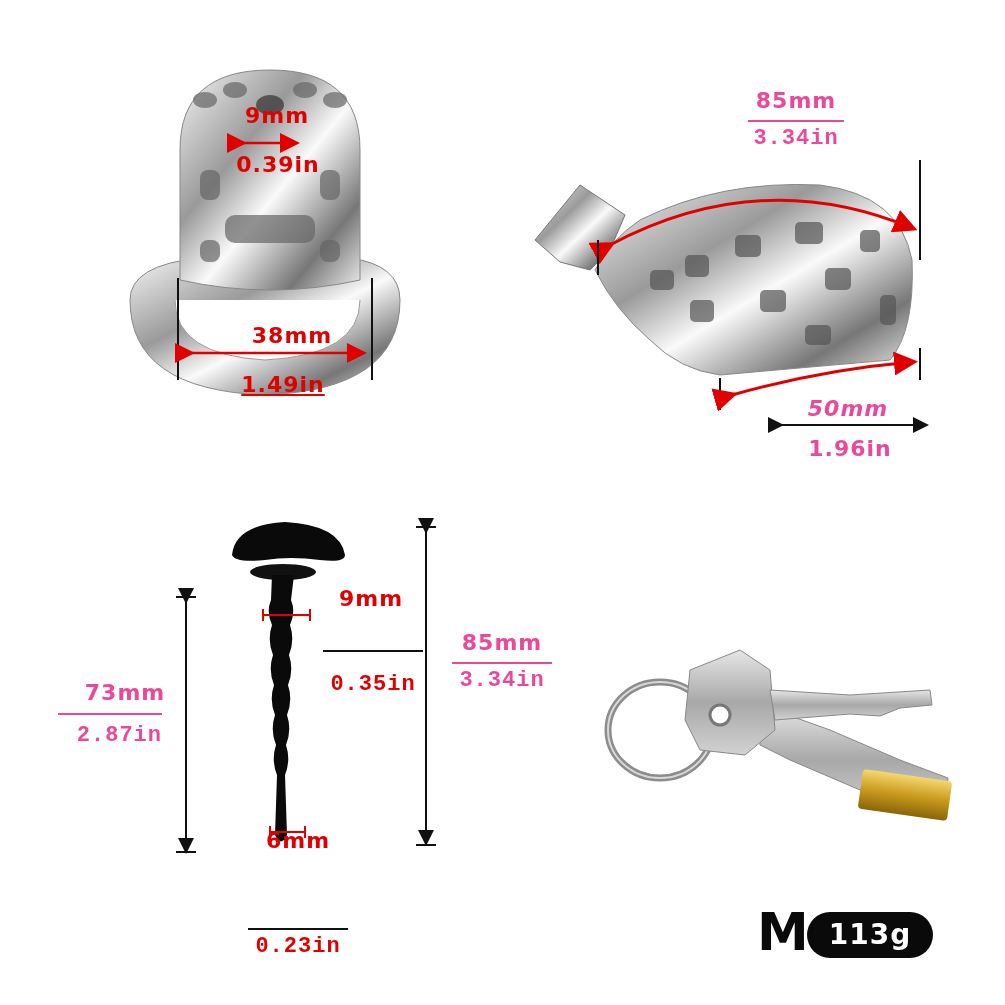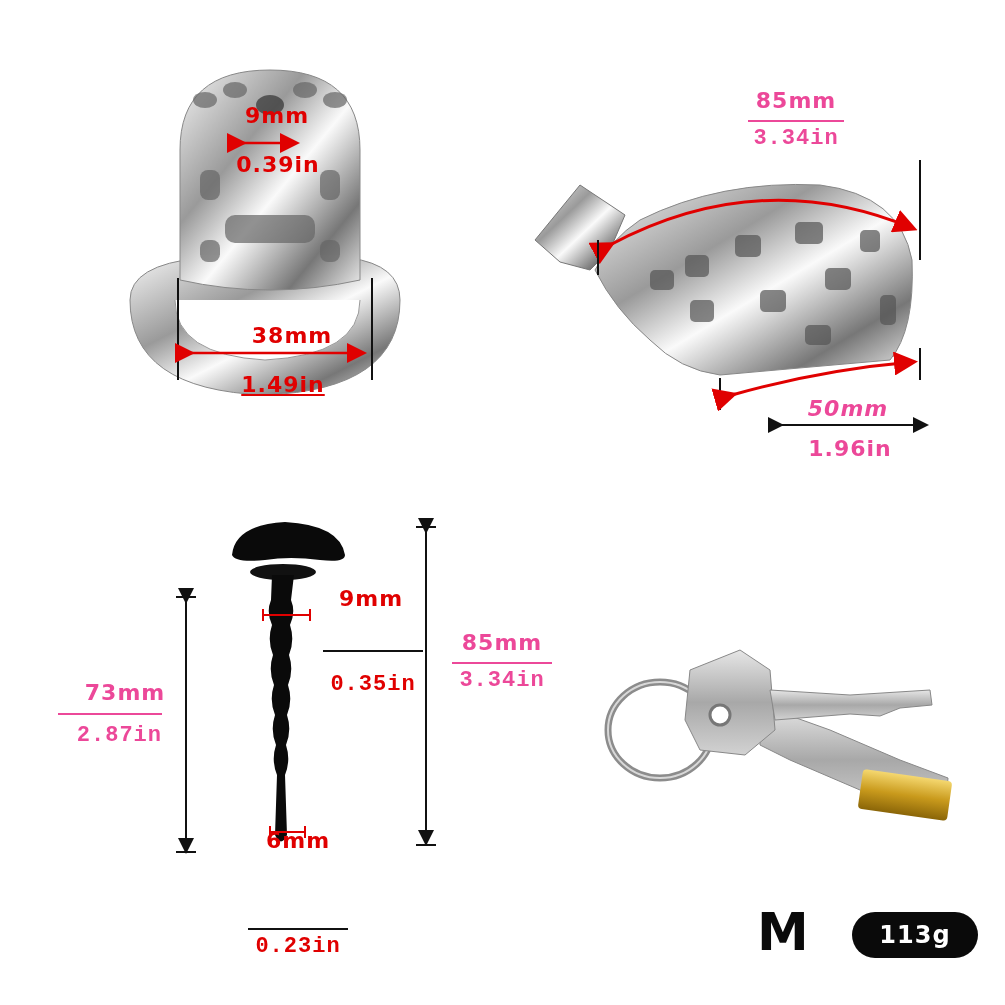--- a/index.html
+++ b/index.html
@@ -1,21 +1,21 @@
 <!DOCTYPE html>
 <html><head>
 <meta charset="utf-8">
 <style>
 html,body{margin:0;padding:0;background:#fff;}
 body{width:1005px;height:1005px;position:relative;overflow:hidden;font-family:"DejaVu Sans",sans-serif;}
 .lbl{position:absolute;font-weight:bold;font-size:22px;line-height:26px;text-align:center;letter-spacing:1px;}
 .red{color:#e00000;margin-left:8px;}
 .blk{color:#ec4899;}
 .frac{border-top:2px solid currentColor;font-family:Liberation Mono, monospace;}
-.badge{position:absolute;left:852px;top:912px;width:126px;height:46px;background:#0a0a0a;border-radius:23px;color:#fff;font-weight:bold;font-size:24px;line-height:46px;text-align:center;letter-spacing:1px;}
+.badge{position:absolute;left:807px;top:912px;width:126px;height:46px;background:#0a0a0a;border-radius:23px;color:#fff;font-weight:bold;font-size:28px;line-height:46px;text-align:center;letter-spacing:1px;}
 .size{position:absolute;left:757px;top:900px;font-weight:bold;font-size:52px;line-height:64px;color:#0a0a0a;}
 svg{position:absolute;left:0;top:0;}
 </style>
 </head>
 <body>
 
 <svg width="1005" height="1005" viewBox="0 0 1005 1005">
   <defs>
     <linearGradient id="chrome" x1="0" x2="1" y1="0" y2="1">
       <stop offset="0" stop-color="#f4f4f4"></stop>

